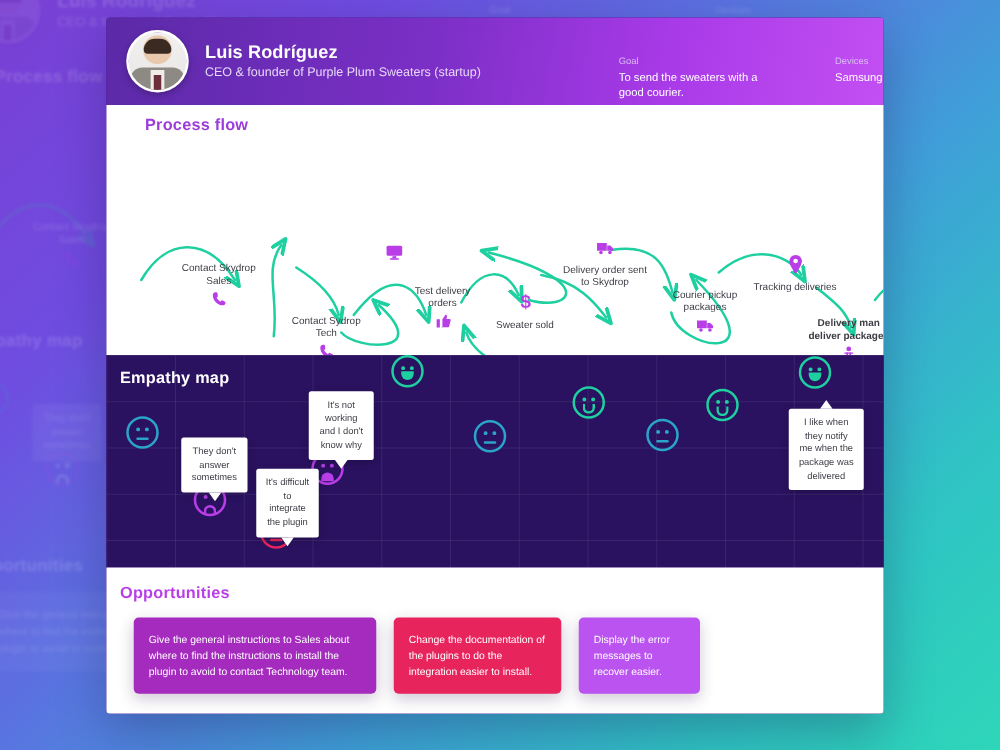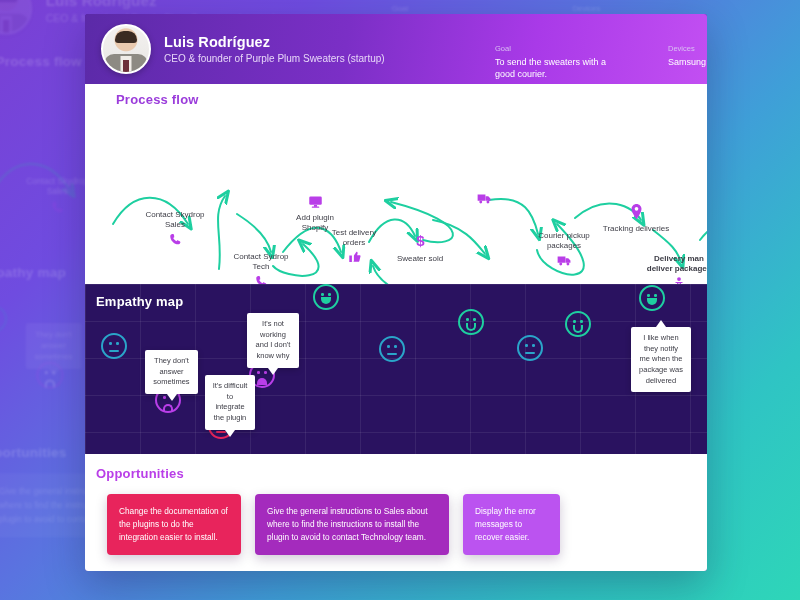--- a/index.html
+++ b/index.html
@@ -395,40 +395,40 @@
           <span class="flow-icon"><svg width="17" height="15" viewBox="0 0 24 24" fill="#b93ee8">
               <path d="M7 3c-2 0-3.4 1.6-3.4 3.6 0 6.6 6.2 13 12.6 13 2 0 3.6-1.5 3.6-3.4 0-.7-.4-1.2-1-1.5l-2.8-1.3c-.7-.3-1.4-.1-1.8.5l-.8 1c-2.3-1.2-4-3-5-5.2l1-.8c.6-.4.8-1.1.5-1.8L9.6 4.2C9.3 3.5 8.6 3 7.9 3z"></path>
             </svg></span>
         </div>
         <div class="flow-node" style="left: 175px; top: 108px; width: 110px;">
           <span class="flow-icon"><svg width="17" height="15" viewBox="0 0 24 24" fill="#b93ee8">
               <rect x="2" y="4" width="20" height="13" rx="2"></rect>
               <rect x="9.5" y="17.5" width="5" height="3"></rect>
               <rect x="6" y="20" width="12" height="2" rx="1"></rect>
             </svg></span>
-          <div class="flow-label">Add plugin<br>Shopify</div>
         </div>
         <div class="flow-node" style="left: 214px; top: 144px; width: 110px;">
           <div class="flow-label">Test delivery<br>orders</div>
           <span class="flow-icon"><svg width="17" height="15" viewBox="0 0 24 24" fill="#b93ee8">
               <path d="M9 21h2V9.5l4.2-6c.4-.6 1.3-.6 1.7 0 .5.7.7 1.6.5 2.5L16.6 9H21c1 0 1.8 1 1.5 2l-2 8c-.2.9-1 1.5-1.9 1.5H9zM3 9.5h4.5V21H3z" transform="scale(0.92) translate(1,0)"></path>
             </svg></span>
         </div>
         <div class="flow-node" style="left: 280px; top: 145px; width: 110px;">
           <span class="flow-icon"><svg width="15" height="19" viewBox="0 0 24 30">
               <text x="12" y="24" text-anchor="middle" font-family="Liberation Sans, sans-serif" font-size="24" font-weight="bold" fill="#b93ee8">$</text>
             </svg></span>
           <div class="flow-label">Sweater sold</div>
         </div>
         <div class="flow-node" style="left: 344px; top: 105px; width: 110px;">
           <span class="flow-icon"><svg width="17" height="15" viewBox="0 0 24 24" fill="#b93ee8">
               <path d="M1 5.5h12.5v10H1zM14 8.5h4l3.5 3.6v3.4H14z"></path>
               <circle cx="6" cy="17.6" r="2.3"></circle>
               <circle cx="17.5" cy="17.6" r="2.3"></circle>
             </svg></span>
+          <div class="flow-label">Delivery order sent<br>to Skydrop</div>
         </div>
         <div class="flow-node" style="left: 424px; top: 147px; width: 110px;">
           <div class="flow-label">Courier pickup<br>packages</div>
           <span class="flow-icon"><svg width="17" height="15" viewBox="0 0 24 24" fill="#b93ee8">
               <path d="M1 5.5h12.5v10H1zM14 8.5h4l3.5 3.6v3.4H14z"></path>
               <circle cx="6" cy="17.6" r="2.3"></circle>
               <circle cx="17.5" cy="17.6" r="2.3"></circle>
             </svg></span>
         </div>
         <div class="flow-node" style="left: 496px; top: 117px; width: 110px;">
@@ -514,19 +514,19 @@
         <div class="bubble" style="left: 60px; top: 66px; width: 53px;">They don't answer sometimes</div>
         <div class="bubble" style="left: 120px; top: 91px; width: 50px;">It's difficult to integrate the plugin</div>
         <div class="bubble" style="left: 162px; top: 29px; width: 52px;">It's not working and I don't know why</div>
         <div class="bubble up" style="left: 546px; top: 43px; width: 60px;">I like when they notify me when the package was delivered</div>
       </div>
   </div>
 
   <div class="op">
     <div class="sec-title">Opportunities</div>
     <div class="opp-row" id="opp-row">
+        <div class="opp-card" style="background: rgb(164, 43, 189); width: 194px;">Give the general instructions to Sales about where to find the instructions to install the plugin to avoid to contact Technology team.</div>
         <div class="opp-card" style="background: rgb(232, 36, 92); width: 134px;">Change the documentation of the plugins to do the integration easier to install.</div>
-        <div class="opp-card" style="background: rgb(164, 43, 189); width: 194px;">Give the general instructions to Sales about where to find the instructions to install the plugin to avoid to contact Technology team.</div>
         <div class="opp-card" style="background: rgb(187, 83, 240); width: 97px;">Display the error messages to recover easier.</div>
       </div>
   </div>
 
 </div>
 
 </body></html>

